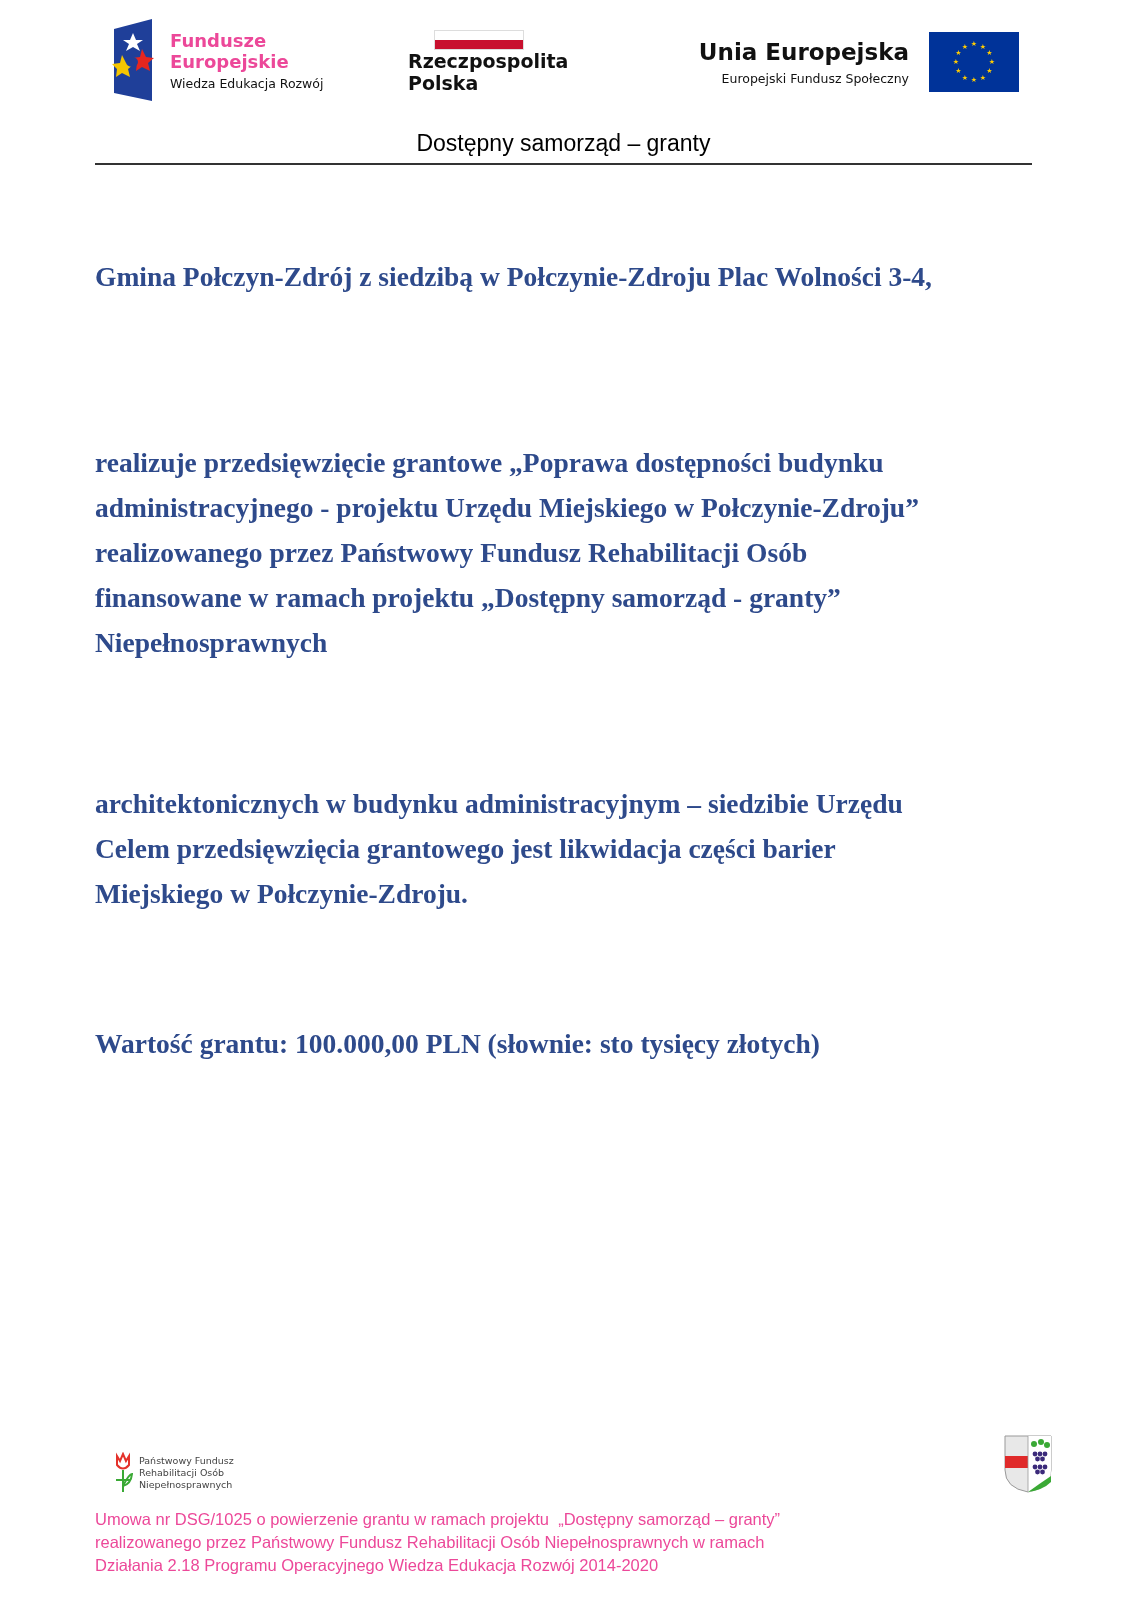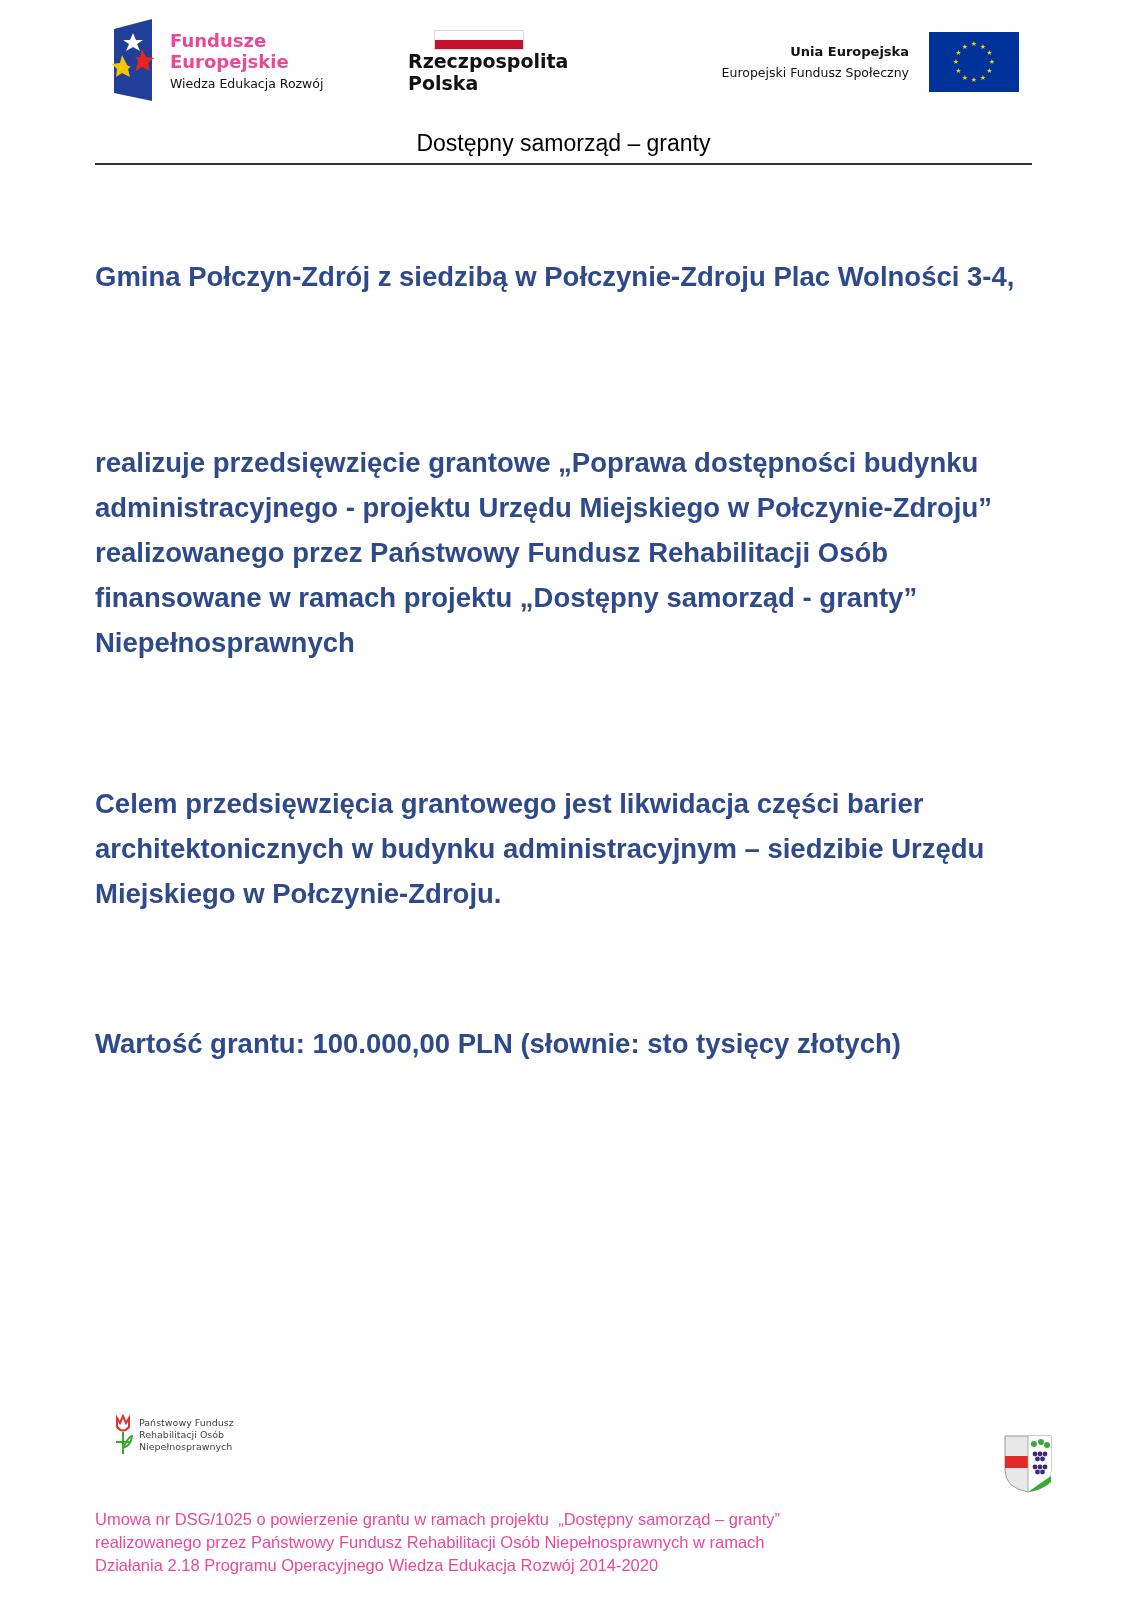--- a/index.html
+++ b/index.html
@@ -17,41 +17,41 @@
     .fe-sub { font-family: "DejaVu Sans", sans-serif; font-size: 12.5px; color: #111; margin-top: 6px; white-space: nowrap; }
 
     .logo-rp { left: 390px; top: 30px; height: 64px; display: flex; align-items: center; flex-direction: column; }
     .flag-pl { width: 90px; height: 60px; border: 1px solid #ddd; box-sizing: border-box; }
     .flag-pl .w { height: 50%; background: #ffffff; }
     .flag-pl .r { height: 50%; background: #c8102e; }
     .rp-text { margin-left: 18px; font-family: "DejaVu Sans", sans-serif; font-size: 19px; font-weight: bold; color: #111; line-height: 22px; }
 
     .logo-ue { right: 112px; top: 30px; height: 64px; display: flex; align-items: center; }
     .ue-text { text-align: right; margin-right: 20px; }
-    .ue-title { font-family: "DejaVu Sans", sans-serif; font-size: 13px; font-weight: bold; color: #111; }
+    .ue-title { font-family: "DejaVu Sans", sans-serif; font-size: 23px; font-weight: bold; color: #111; }
     .ue-sub { font-family: "DejaVu Sans", sans-serif; font-size: 12.5px; color: #111; margin-top: 6px; white-space: nowrap; }
     .flag-eu { width: 90px; height: 60px; background: #003399; position: relative; }
 
     
     .doc-header { left: 95px; top: 130px; width: 937px; text-align: center; font-family: "Liberation Sans", sans-serif; font-size: 23px; color: #000; }
     .header-rule { left: 95px; top: 163px; width: 937px; height: 0; border-top: 2px solid #333; }
 
     
     .para {
       left: 95px; width: 940px;
-      font-family: Liberation Sans, sans-serif; font-weight: bold;
+      font-family: Liberation Serif, serif; font-weight: bold;
       font-size: 27.5px; line-height: 45px; color: #2e4a8b;
     }
     .p1 { top: 254px; }
     .p2 { top: 440px; }
     .p3 { top: 781px; }
     .p4 { top: 1021px; }
 
     
-    .logo-pfron { left: 113px; top: 1414px; display: flex; align-items: center; }
+    .logo-pfron { left: 113px; top: 1452px; display: flex; align-items: center; }
     .pfron-text { margin-left: 6px; font-family: "DejaVu Sans", sans-serif; font-size: 9.5px; line-height: 12px; color: #444; }
     .crest { left: 1003px; top: 1434px; }
     .footer-text {
       left: 95px; top: 1508px; width: 820px;
       font-family: "Liberation Sans", sans-serif; font-size: 16.5px; line-height: 23px; color: #ec4899;
     }
   </style>
 </head>
 <body>
 
@@ -114,22 +114,22 @@
 
 <div class="abs para p2">
   <div>realizuje przedsięwzięcie grantowe „Poprawa dostępności budynku</div>
   <div>administracyjnego - projektu Urzędu Miejskiego w Połczynie-Zdroju”</div>
   <div>realizowanego przez Państwowy Fundusz Rehabilitacji Osób</div>
   <div>finansowane w ramach projektu „Dostępny samorząd - granty”</div>
   <div>Niepełnosprawnych</div>
 </div>
 
 <div class="abs para p3">
+  <div>architektonicznych w budynku administracyjnym – siedzibie Urzędu</div>
   <div>Celem przedsięwzięcia grantowego jest likwidacja części barier</div>
-  <div>architektonicznych w budynku administracyjnym – siedzibie Urzędu</div>
   <div>Miejskiego w Połczynie-Zdroju.</div>
 </div>
 
 <div class="abs para p4">
   <div>Wartość grantu: 100.000,00 PLN (słownie: sto tysięcy złotych)</div>
 </div>
 
 <div class="abs logo-pfron">
   <svg width="20" height="42" viewBox="0 0 20 42">
     <path d="M4,4 L7,9 L10,2 L13,9 L16,4 L16,13 Q10,20 4,13 Z" fill="none" stroke="#e4322b" stroke-width="2"></path>

